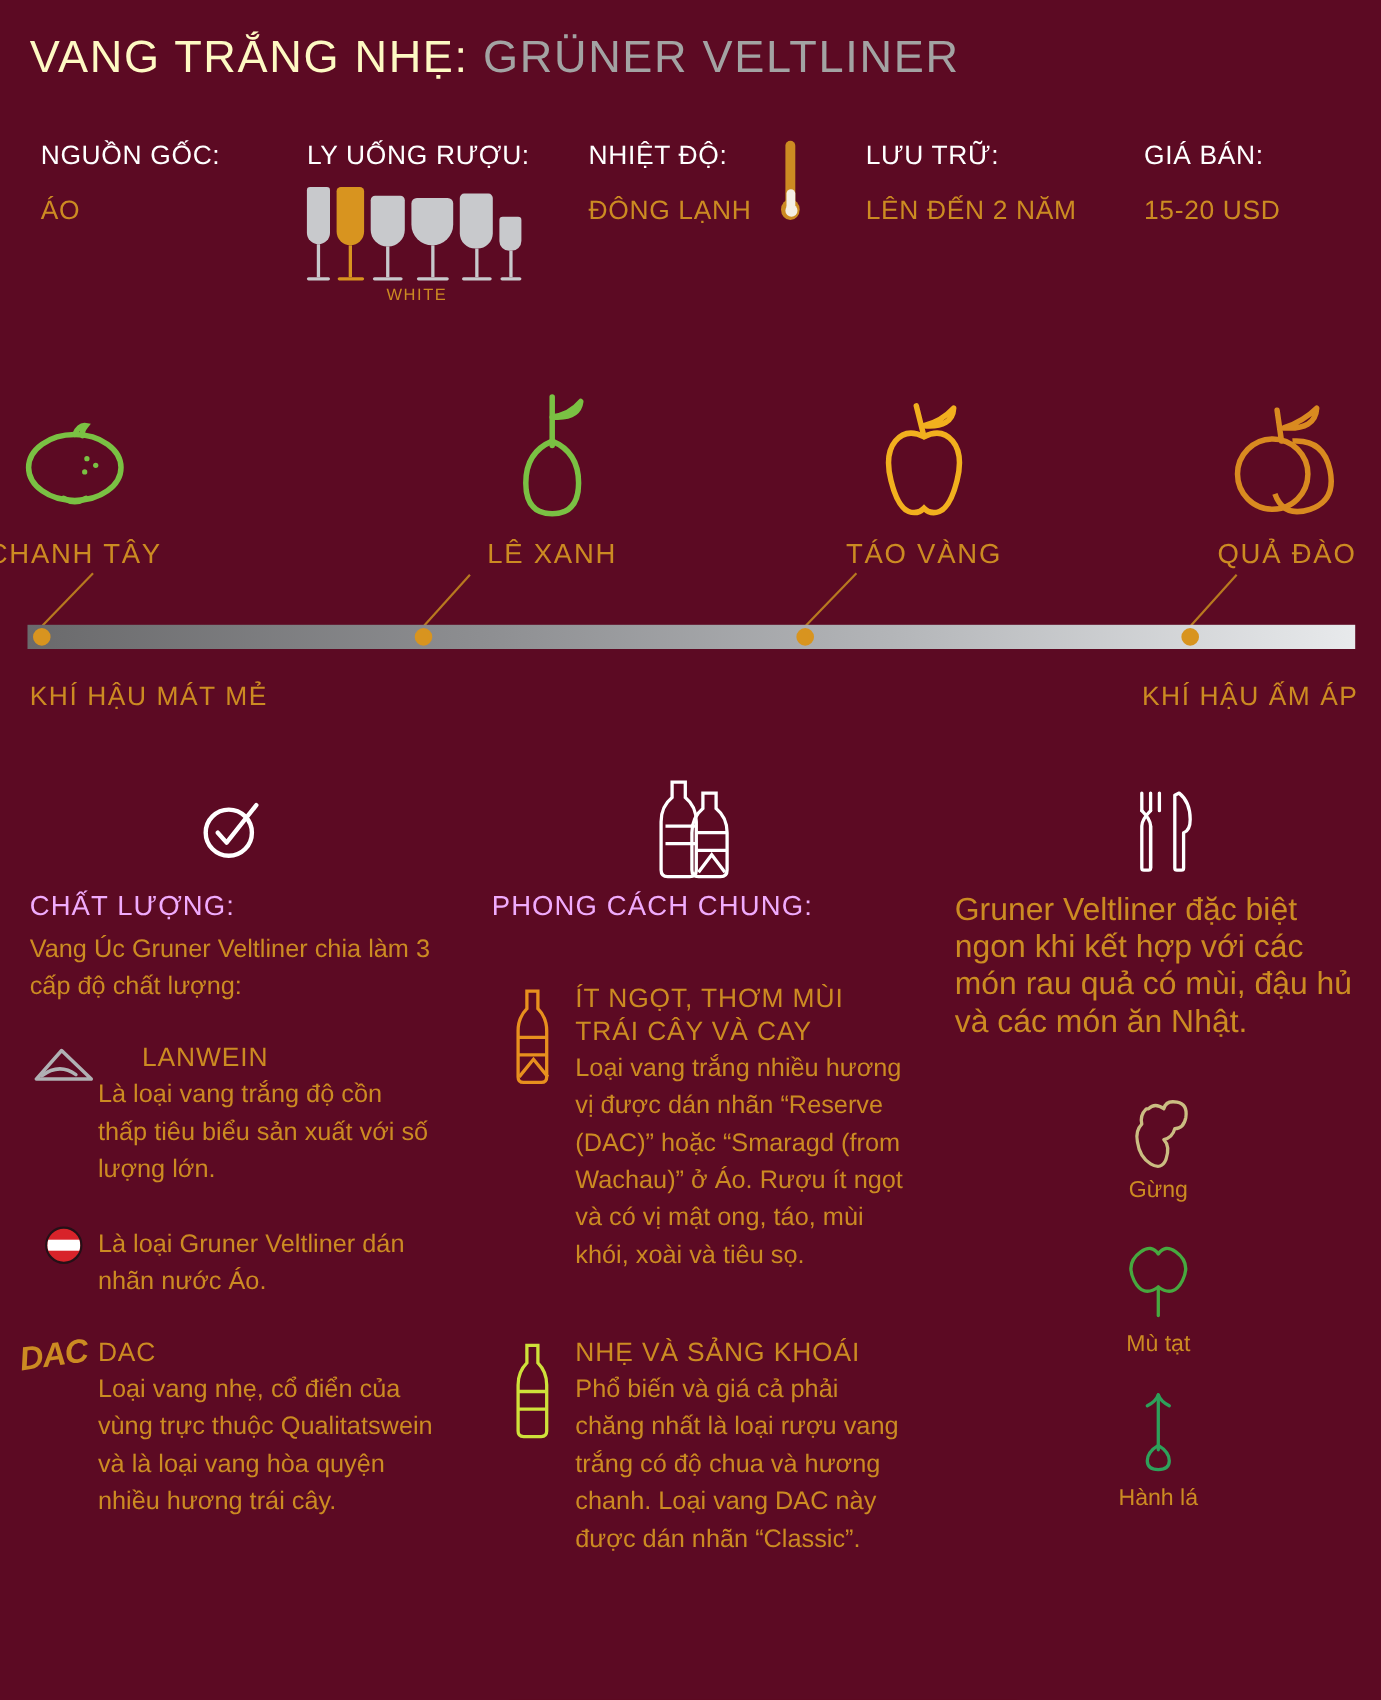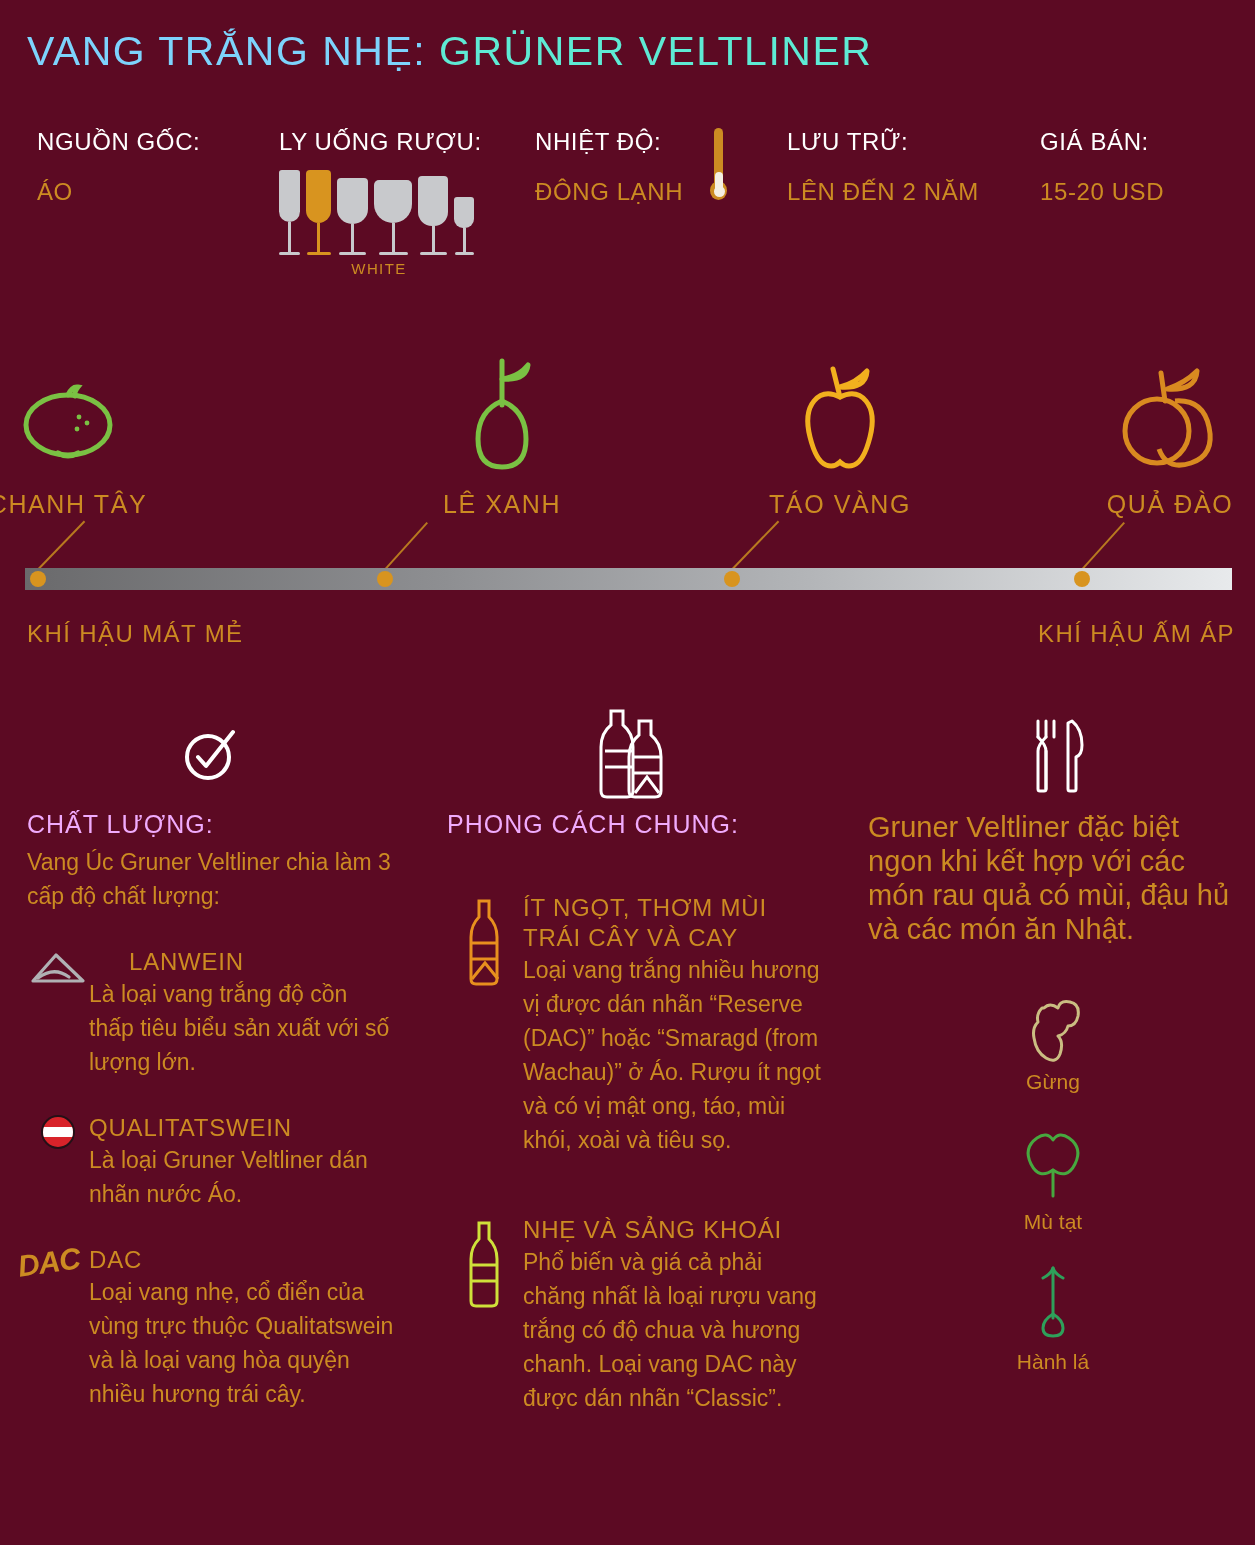--- a/index.html
+++ b/index.html
@@ -6,22 +6,22 @@
   html, body {
     width: 1255px; height: 1545px;
     background: #5c0a23;
     font-family: "Liberation Sans", sans-serif;
     overflow: hidden;
   }
   .page { position: relative; width: 1255px; height: 1545px; background: #5c0a23; }
 
   
   .title { position: absolute; left: 27px; top: 28px; font-size: 41px; letter-spacing: 1.5px; white-space: nowrap; }
-  .title .t-gold { color: #7dd3fc; font-weight: 400; }
-  .title .t-white { color: #5eead4; font-weight: 400; }
+  .title .t-gold { color: #fef9c3; font-weight: 400; }
+  .title .t-white { color: #a3a3a3; font-weight: 400; }
 
   .meta { position: absolute; left: 27px; top: 128px; width: 1210px; height: 170px; }
   .meta-col { position: absolute; top: 0; }
   .meta-label { color: #ffffff; font-size: 24px; letter-spacing: .6px; white-space: nowrap; }
   .meta-value { color: #cc8b22; font-size: 24px; letter-spacing: .6px; white-space: nowrap; margin-top: 22px; }
   .meta-inline { display: flex; align-items: center; gap: 12px; }
 
   
   .glasses { position: absolute; left: 0; top: 42px; display: flex; align-items: flex-end; gap: 6px; }
   .glass { position: relative; }
@@ -248,21 +248,20 @@
         </div>
       </div>
 
       <div class="item">
         <div class="item-ico" style="flex-basis:62px;padding-top:2px;">
           <div class="flag">
               <div class="band"></div>
             </div>
         </div>
         <div class="item-body">
-          <div class="item-title" style="color:#cc8b22;">QUALITATSWEIN</div>
           <div class="item-text">Là loại Gruner Veltliner dán nhãn nước Áo.</div>
         </div>
       </div>
 
       <div class="item">
         <div class="item-ico" style="flex-basis:62px;padding-top:0px;">
           <span class="dac">DAC</span>
         </div>
         <div class="item-body">
           <div class="item-title" style="color:#cc8b22;">DAC</div>

